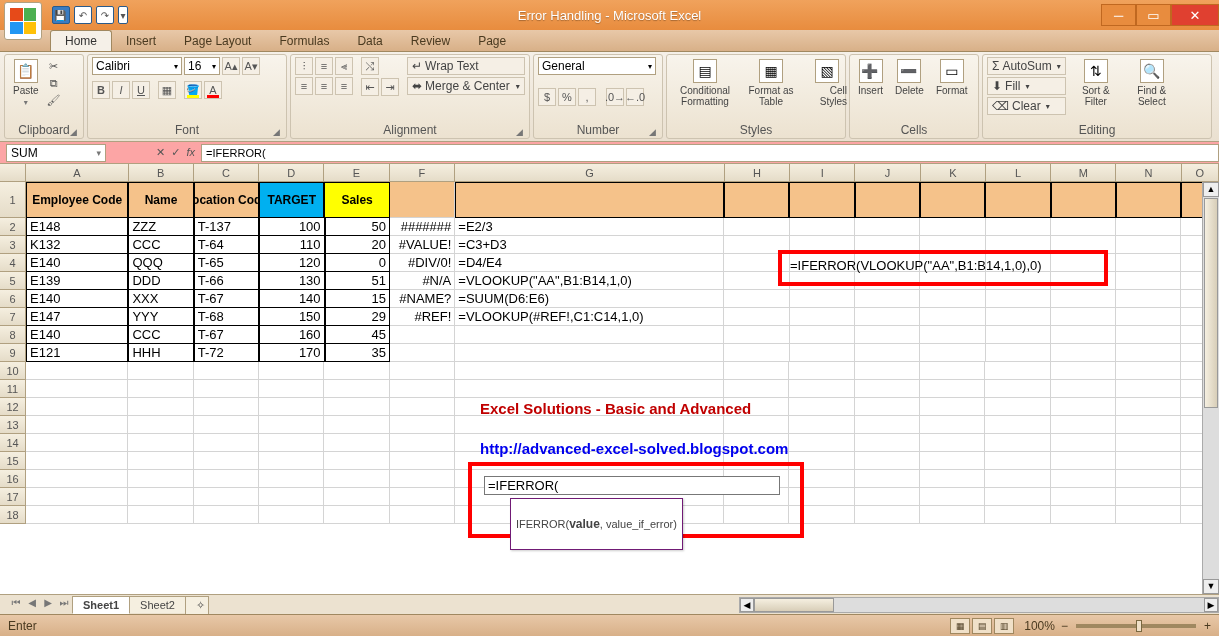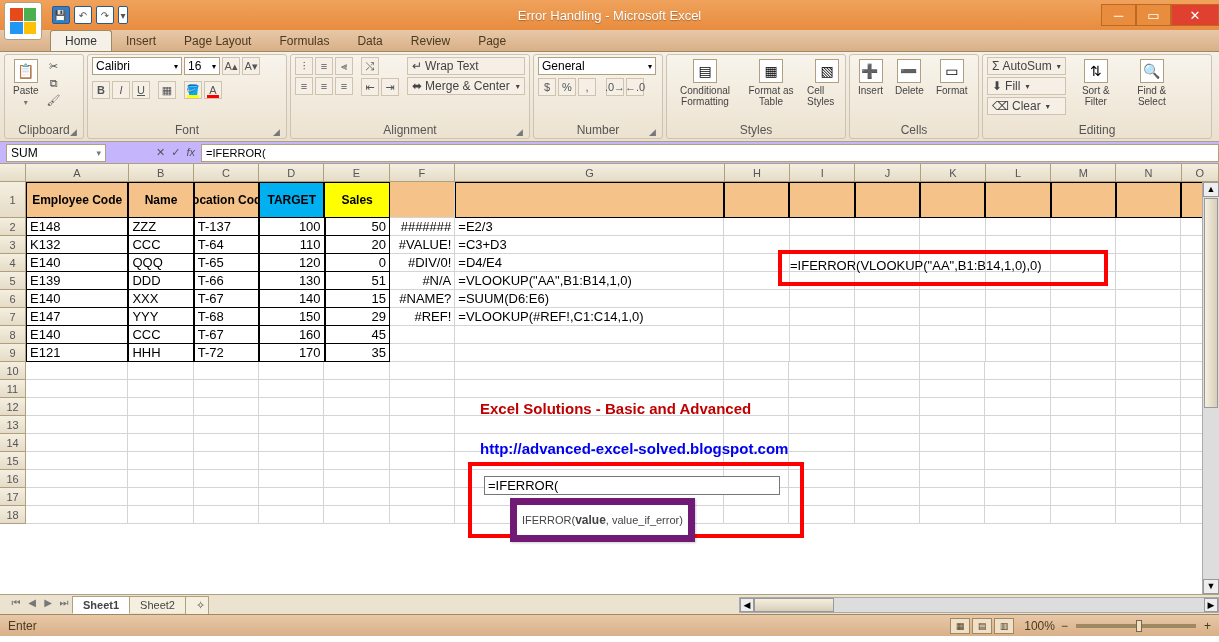--- a/index.html
+++ b/index.html
@@ -43,21 +43,21 @@
 .mini-btn { width:18px; height:18px; border:1px solid #cdc3b0; background:#f5efe5; display:flex; align-items:center; justify-content:center; font-size:11px; color:#555; }
 .font-row2 { display:flex; gap:2px; }
 .bold{font-weight:bold;} .ital{font-style:italic;} .under{text-decoration:underline;}
 
 .align-grid { display:grid; grid-template-columns:repeat(3,18px); gap:2px; }
 .align-side { display:flex; flex-direction:column; gap:2px; margin-left:4px; }
 .wide-btn { height:18px; border:1px solid #cdc3b0; background:#f5efe5; display:flex; align-items:center; padding:0 4px; gap:3px; font-size:10px; color:#444; white-space:nowrap; }
 .num-row { display:flex; gap:2px; }
 
 
-.formula-row { height:22px; background:#c4b5fd; border-bottom:1px solid #b0a080; display:flex; align-items:center; }
+.formula-row { height:22px; background:#fca5a5; border-bottom:1px solid #b0a080; display:flex; align-items:center; }
 .namebox { width:100px; height:18px; background:#fff; border:1px solid #b0a080; margin-left:6px; padding:0 4px; display:flex; align-items:center; font-size:11px; }
 .namebox .dd { margin-left:auto; color:#777; font-size:9px; }
 .fx-btns { display:flex; margin-left:50px; gap:6px; }
 .fx-btns span { color:#555; font-size:11px; }
 .formula-input { flex:1; margin-left:6px; height:18px; background:#fff; border:1px solid #b0a080; padding:0 4px; font-size:11px; display:flex; align-items:center; }
 
 
 .grid-wrap { position:relative; height:430px; overflow:hidden; background:#fff; }
 .cols-header { display:flex; height:18px; background:linear-gradient(#f5efe0,#e5dcc8); border-bottom:1px solid #b0a080; }
 .corner { width:28px; border-right:1px solid #b0a080; }
@@ -70,21 +70,21 @@
 .hdr-row { height:36px; }
 .hdr-row .row-h { line-height:36px; }
 .tgt { background:#00b0f0 !important; }
 .sales { background:#ffff00 !important; }
 .tbl .cell { border:1px solid #000; border-top:none; }
 .tbl .cell.num { text-align:right; }
 
 
 .redbox { position:absolute; border:4px solid #f00; }
 .edit-cell { position:absolute; background:#fff; border:1px solid #777; padding:1px 3px; font-size:13px; }
-.tooltip { position:absolute; background:#fff; border:7px solid #701a75; padding:8px 5px; font-size:11px; color:#444; box-shadow:1px 1px 2px rgba(0,0,0,.2); }
+.tooltip { position:absolute; background:#fff; border:1px solid #701a75; padding:18px 5px; font-size:11px; color:#444; box-shadow:1px 1px 2px rgba(0,0,0,.2); }
 .banner1 { position:absolute; color:#c00000; font-weight:bold; font-size:15px; }
 .banner2 { position:absolute; color:#0000ee; font-weight:bold; font-size:15px; }
 
 
 .sheet-bar { height:20px; background:#ece2d0; border-top:1px solid #b0a080; display:flex; align-items:center; padding-left:8px; }
 .nav-arrow { width:16px; height:16px; color:#777; text-align:center; font-size:10px; }
 .sheet-tab { padding:2px 10px; background:#f5efe0; border:1px solid #b0a080; border-bottom:none; font-size:11px; color:#444; margin-right:-1px; }
 .sheet-tab.active { background:#fff; font-weight:bold; border-bottom:1px solid #fff; }
 .hscroll { margin-left:auto; width:480px; height:16px; background:#ddd; border:1px solid #aaa; position:relative; }
 .hscroll .thumb { position:absolute; left:14px; top:0; width:80px; height:14px; background:linear-gradient(#f5efe0,#d8ceb8); border:1px solid #999; }
@@ -221,21 +221,21 @@
             <span>⬌</span>
             <span>Merge &amp; Center</span>
             <span style="font-size:8px;margin-left:3px">▾</span>
           </div>
       </div>
     </div>
     <div class="group-label"><span>Alignment</span><span class="launcher">◢</span></div>
   </div>
 
   <div class="group" style="width:130px">
-    <div class="group-body" style="flex-direction:column;gap:3px">
+    <div class="group-body" style="flex-direction:column;gap:13px">
       <div class="sel" style="width:118px">
           <span>General</span>
           <span style="margin-left:auto;font-size:8px">▾</span>
         </div>
       <div class="num-row">
         <div class="mini-btn">$</div>
         <div class="mini-btn">%</div>
         <div class="mini-btn">,</div>
         <span style="width:6px"></span>
         <div class="mini-btn">.0→</div>
@@ -250,21 +250,21 @@
       <div class="big-btn">
           <div class="icon">▤</div>
           <div class="lbl" style="width:60px;text-align:center">Conditional Formatting</div>
         </div>
       <div class="big-btn">
           <div class="icon">▦</div>
           <div class="lbl" style="width:48px;text-align:center">Format as Table</div>
         </div>
       <div class="big-btn">
           <div class="icon">▧</div>
-          <div class="lbl" style="width:40px;text-align:left">Cell Styles</div>
+          <div class="lbl" style="width:40px;text-align:right">Cell Styles</div>
         </div>
     </div>
     <div class="group-label"><span>Styles</span></div>
   </div>
 
   <div class="group" style="width:130px">
     <div class="group-body">
       <div class="big-btn">
           <div class="icon">➕</div>
           <div class="lbl">Insert</div>

